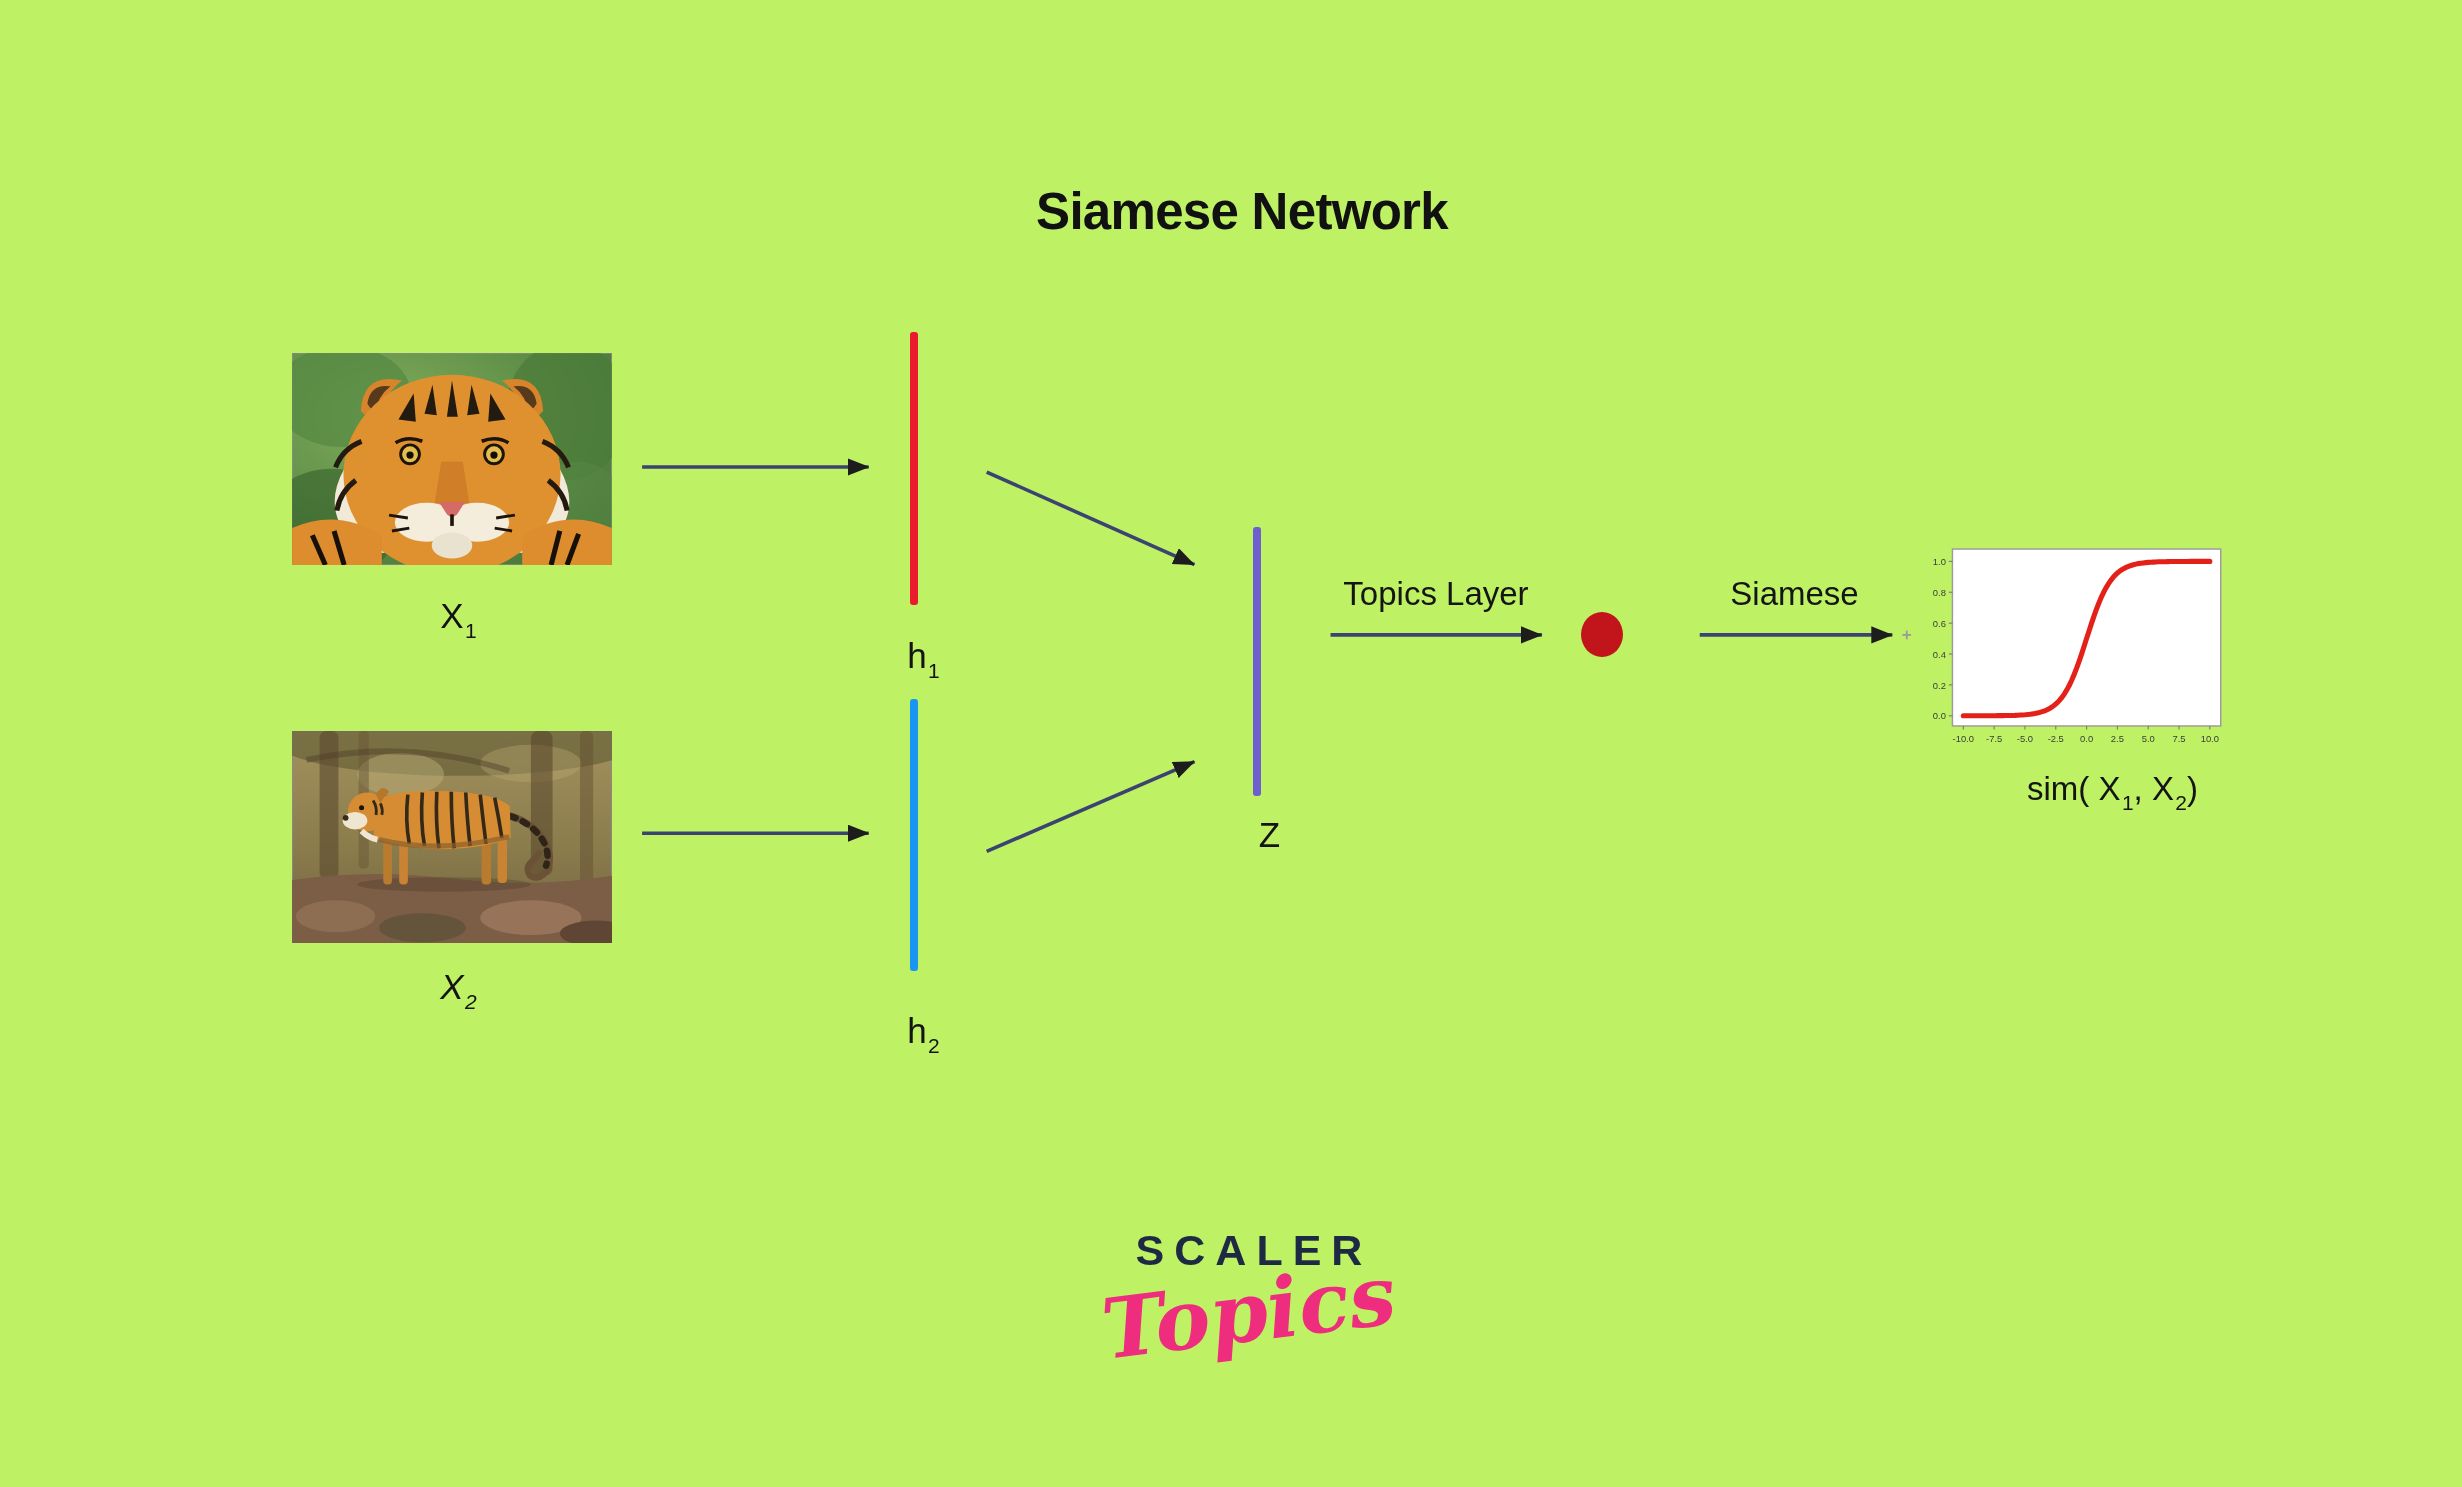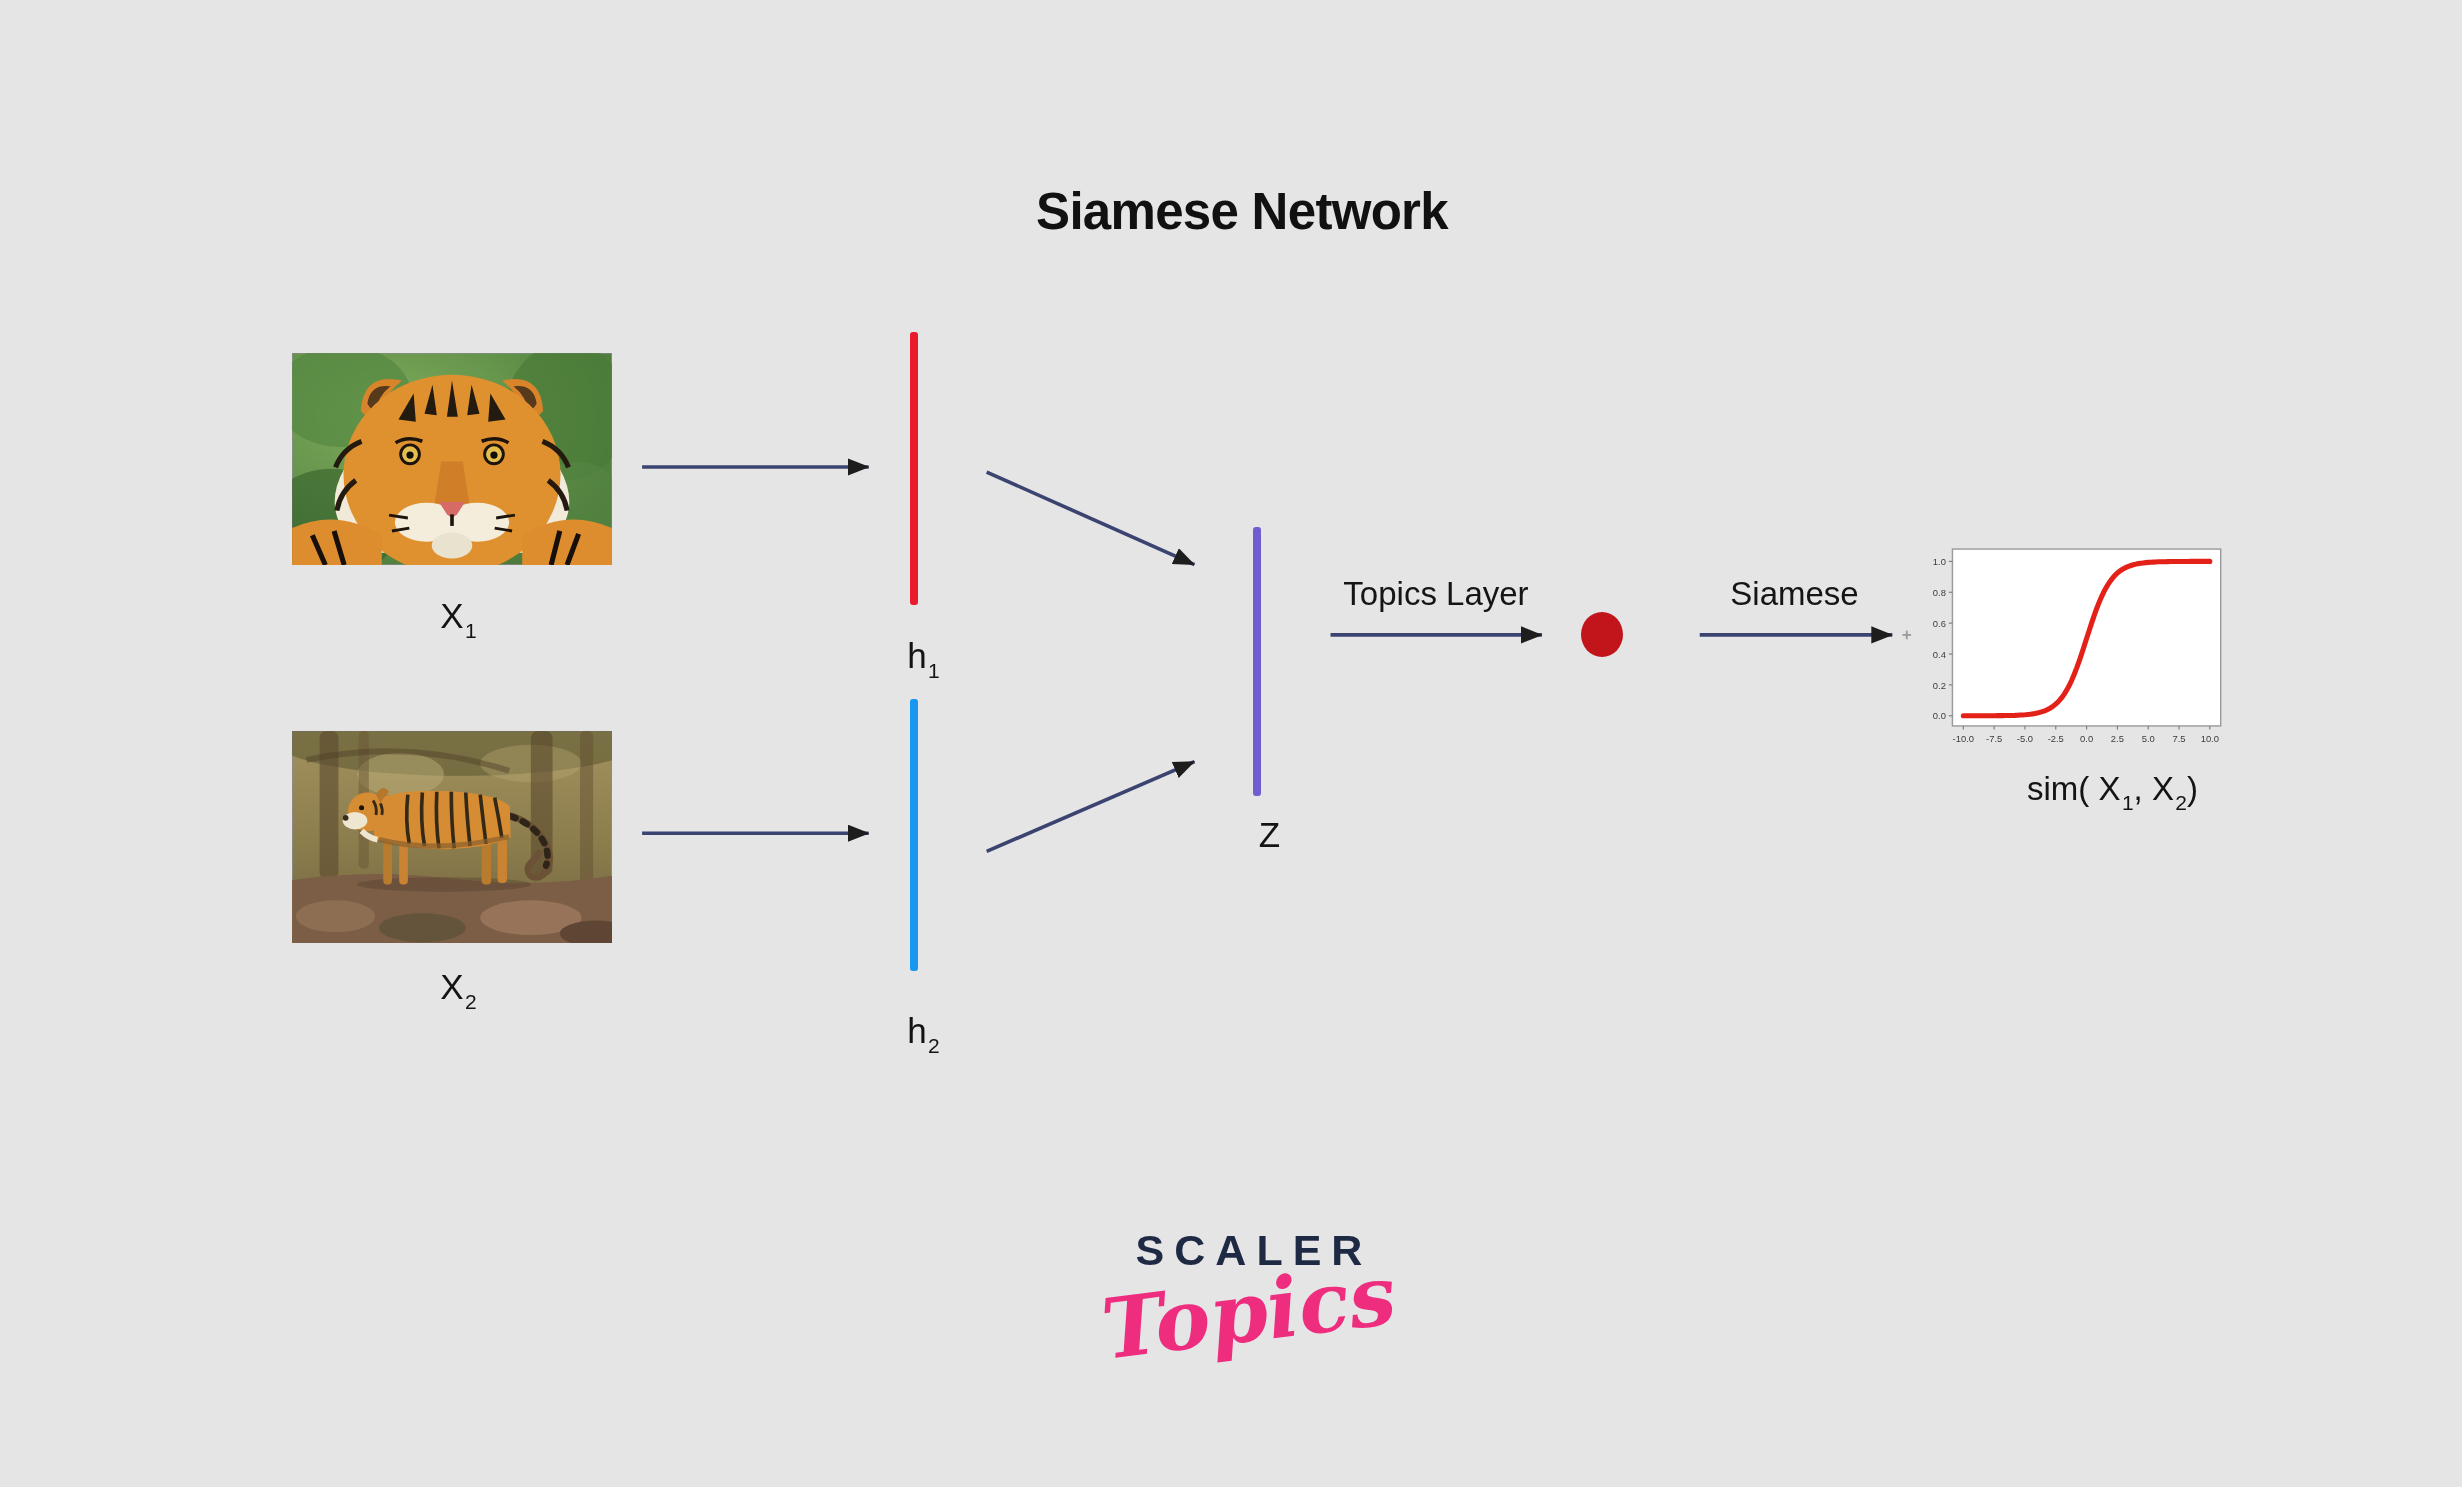--- a/index.html
+++ b/index.html
@@ -1,30 +1,30 @@
 <!DOCTYPE html>
 <html style="font-size:11.6px"><head>
 <meta charset="utf-8">
 <style>
   html,body{margin:0;padding:0;background:#ffffff;}
   #canvas{
-    position:relative;width:2462px;height:1487px;background:#e5e5e5;overflow:hidden;
+    position:relative;width:2462px;height:1487px;background:#bef264;overflow:hidden;
     font-family:"Liberation Sans",sans-serif;color:#161616;
   }
   .title{
     position:absolute;left:880px;top:182px;width:724px;text-align:center;
     font-size:51px;font-weight:700;letter-spacing:-0.7px;color:#111111;
   }
   .photo{position:absolute;width:320px;height:212px;display:block;}
   #photo1{left:292px;top:353px;}
   #photo2{left:292px;top:731px;}
   .io-label{position:absolute;width:123px;text-align:center;font-size:35px;color:#141414;}
   .sub{font-size:21px;position:relative;top:10px;margin-left:1.4px;}
   #x1-label{left:397px;top:588px;margin-top:8px;}
-  #x2-label{left:397px;top:967px;}
+  #x2-label{left:397px;top:967px;font-style:italic;}
   #h1-label{left:862px;top:636px;}
   #h2-label{left:862px;top:1011px;}
   #z-label{left:1208px;top:815px;}
   .bar{position:absolute;width:8px;border-radius:2.9px;}
   #h1-bar{left:910px;top:332px;height:273px;}
   #h2-bar{left:910px;top:699px;height:272px;}
   #z-bar{left:1253px;top:527px;height:269px;}
   .flow-label{position:absolute;text-align:center;font-size:33px;color:#151515;}
   #dense-label{left:1291px;top:575px;width:290px;}
   #sigmoid-label{left:1686px;top:575px;width:217px;}

